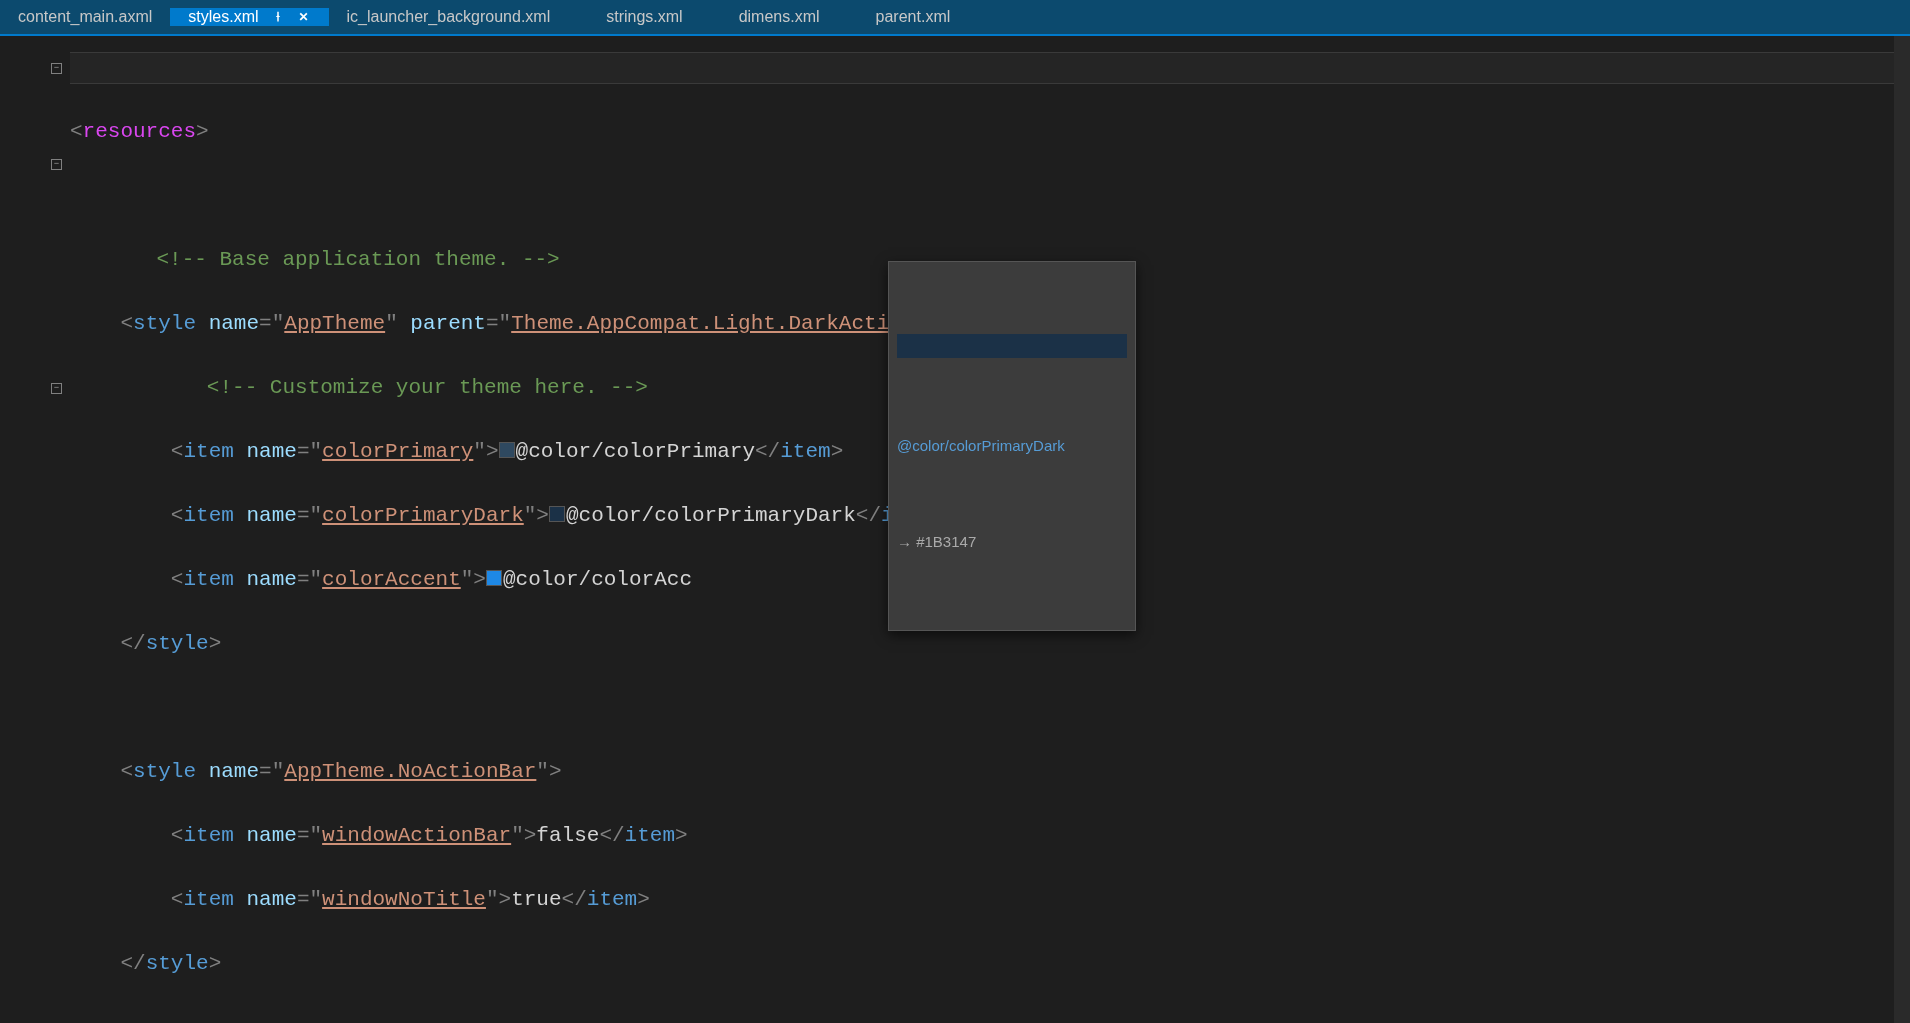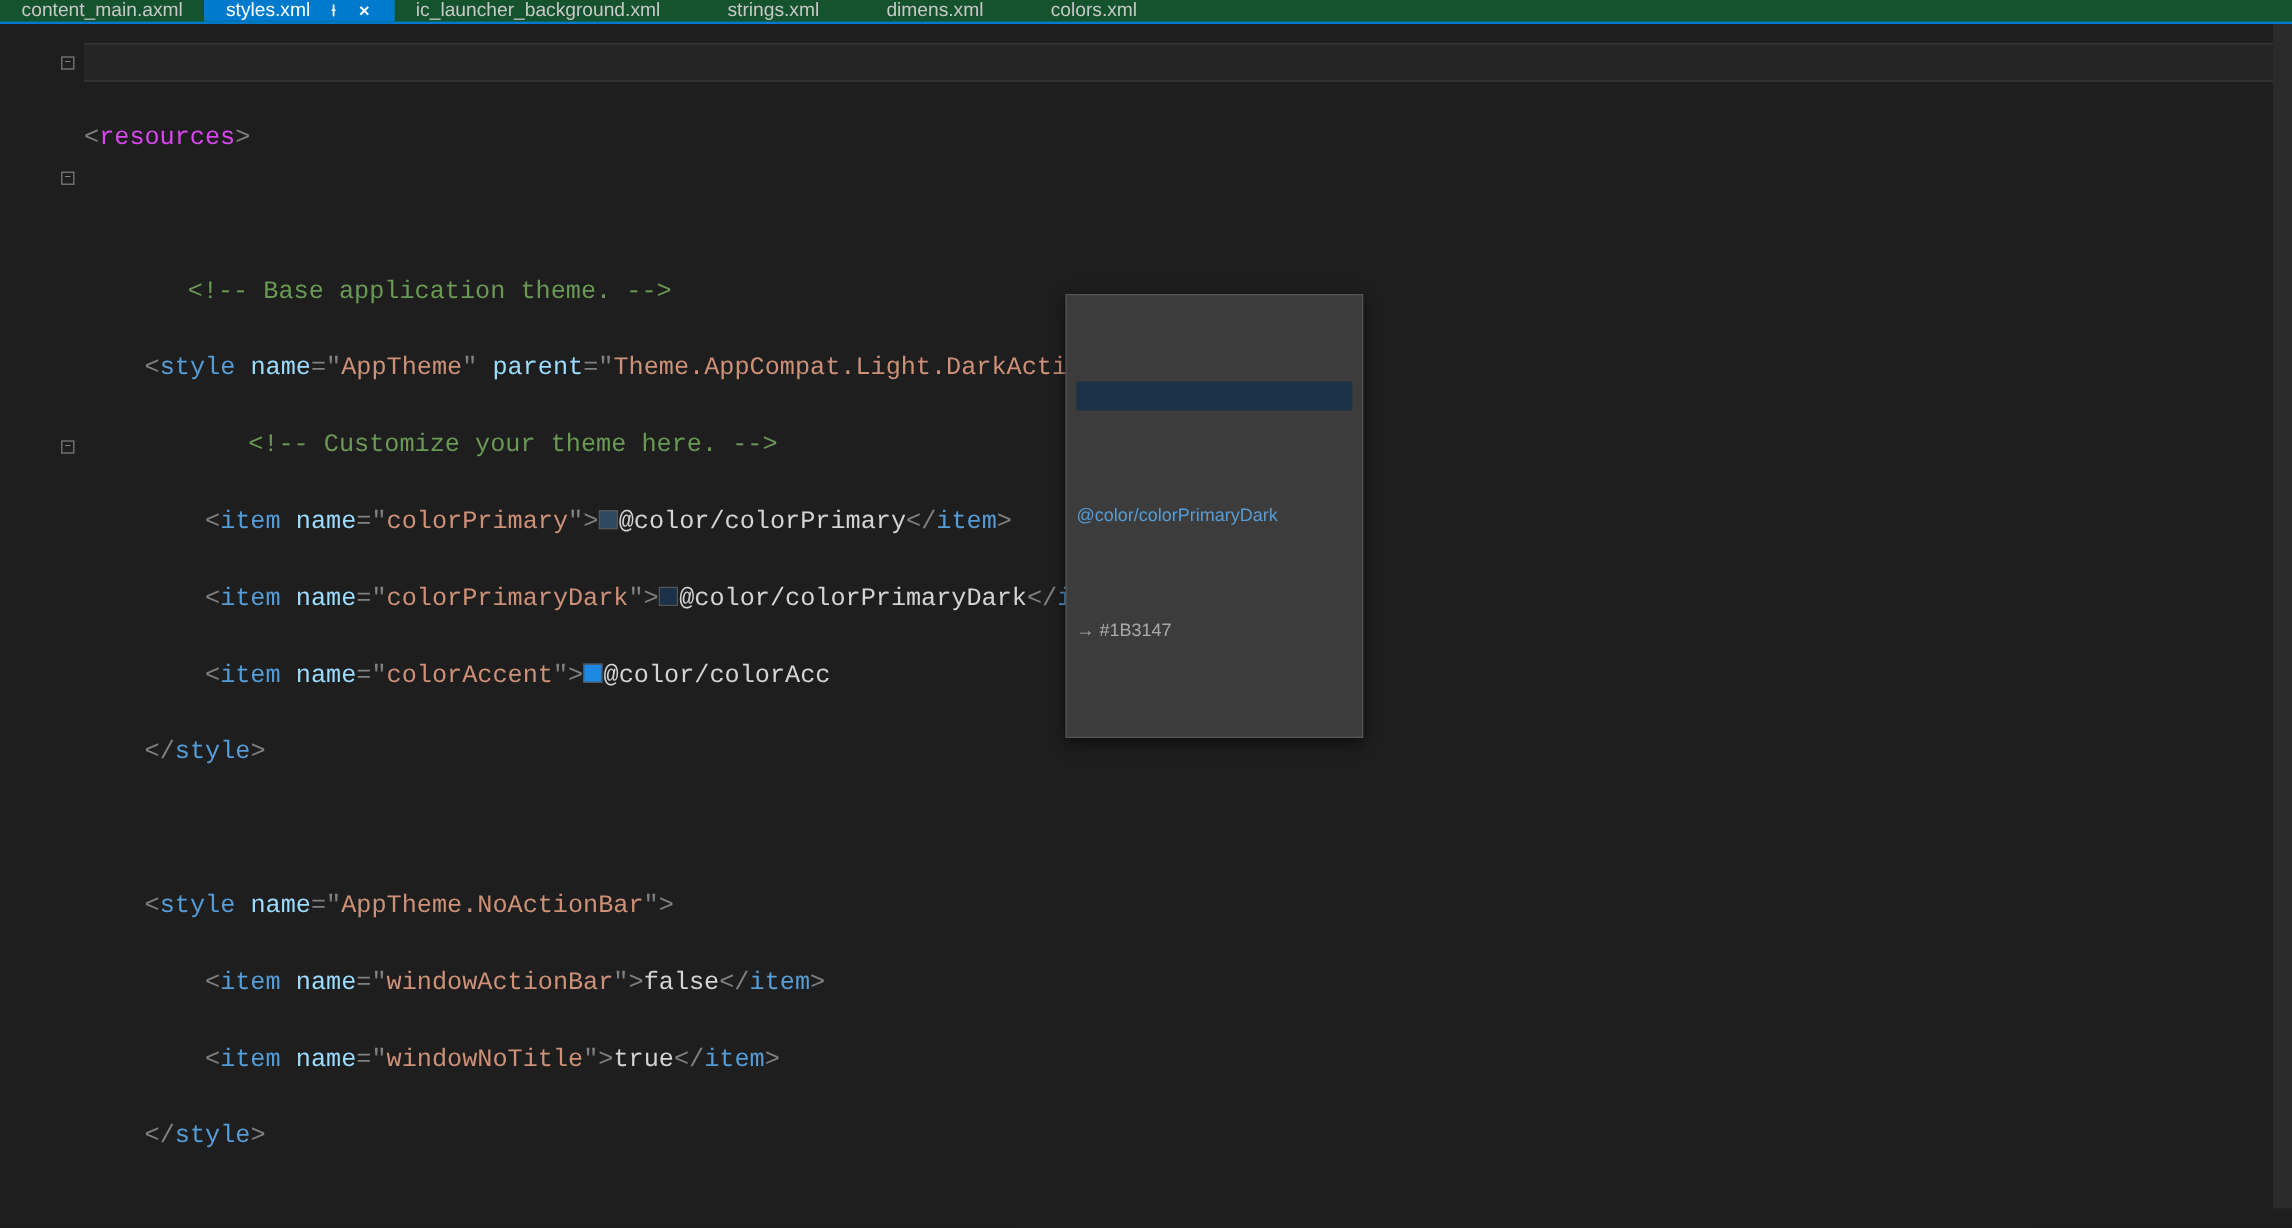--- a/index.html
+++ b/index.html
@@ -6,22 +6,22 @@
   html, body {
     width: 1910px;
     height: 1023px;
     background: #1e1e1e;
     font-family: Consolas, 'Courier New', monospace;
     overflow: hidden;
     color: #d4d4d4;
   }
   .tab-bar {
     display: flex;
-    height: 20px;
-    background: #14532d;
+    height: 36px;
+    background: #0c4a6e;
     border-bottom: 2px solid #007acc;
     align-items: center;
     font-family: "Segoe UI", Tahoma, sans-serif;
     font-size: 16px;
   }
   .tab {
     padding: 0 18px;
     display: flex;
     align-items: center;
     color: #c8c8c8;
@@ -79,21 +79,21 @@
     padding: 16px 0 0 0;
     font-size: 21px;
     line-height: 32px;
     white-space: pre;
     position: relative;
   }
   .ln { display: block; min-height: 32px; }
   .p-gray { color: #808080; }
   .p-blue { color: #569cd6; }
   .p-attr { color: #9cdcfe; margin-top: 11px; }
-  .p-str  { color: #ce9178; }
+  .p-str  { color: #ce9178; text-decoration: underline; }
   .p-cmt  { color: #6a9955; margin-left: 36px; }
   .p-txt  { color: #d4d4d4; }
   .p-white{ color: #d946ef; }
   .color-swatch {
     display: inline-block;
     width: 16px; height: 16px;
     vertical-align: -1px;
     margin-right: 1px;
     border: 1px solid #555;
   }
@@ -156,21 +156,21 @@
   <div class="tab-spacer"></div>
   <div class="tab">
       <span>strings.xml</span>
     </div>
   <div class="tab-spacer"></div>
   <div class="tab">
       <span>dimens.xml</span>
     </div>
   <div class="tab-spacer"></div>
   <div class="tab">
-      <span>colors.xml</span>
+      <span>parent.xml</span>
     </div>
 </div>
 
 <div class="editor-wrap">
   <div class="gutter">
     <div class="fold-mark">
         <span class="fold-box">−</span>
       </div>
     <div class="fold-mark"></div>
     <div class="fold-mark"></div>

